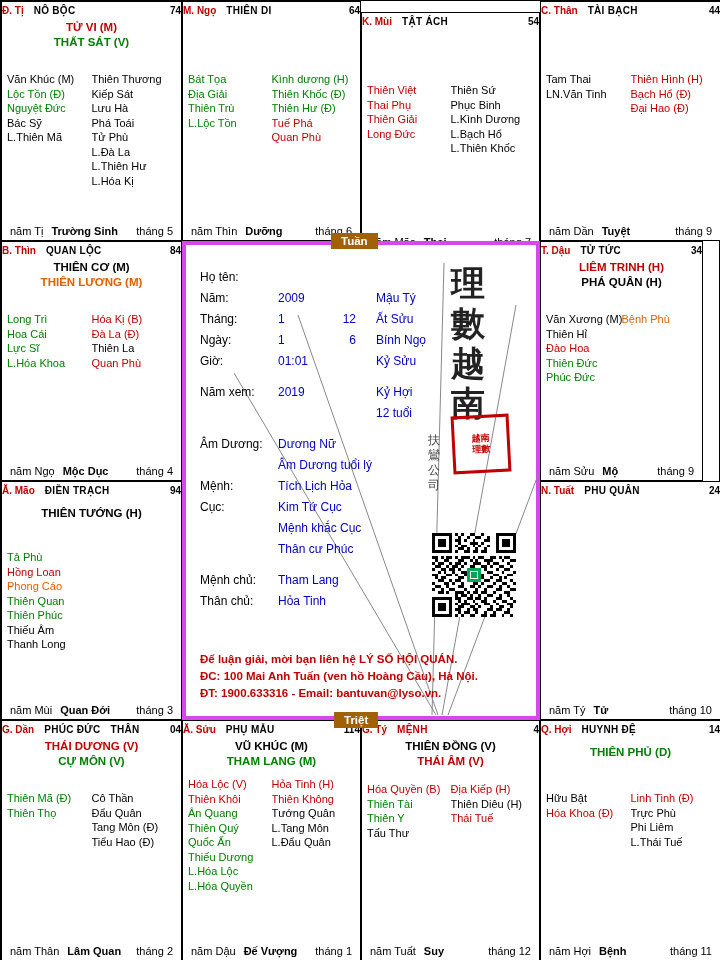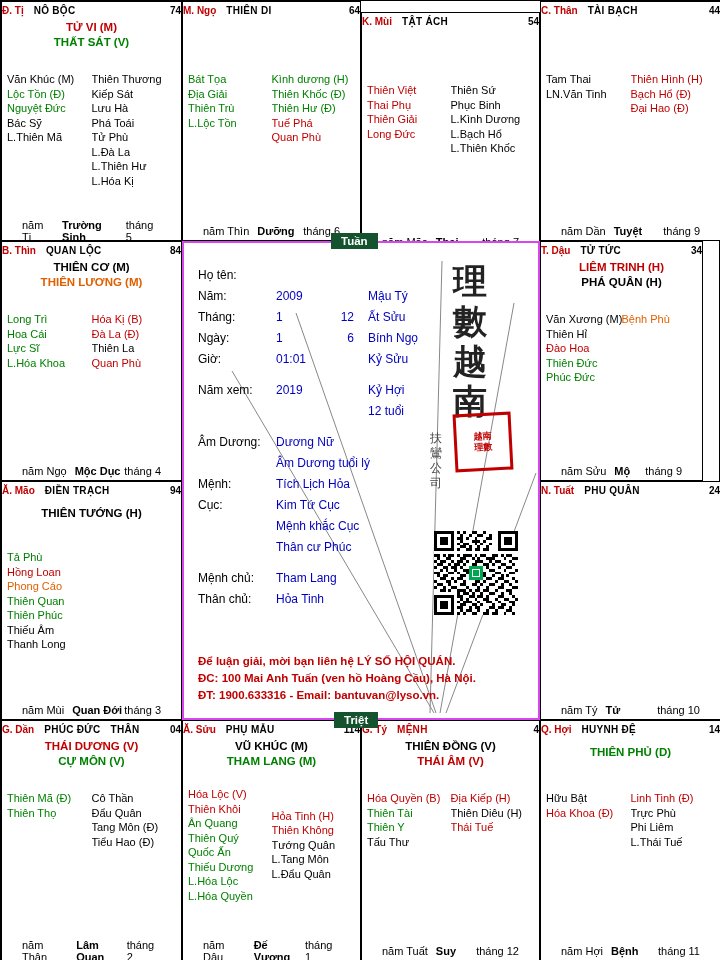--- a/index.html
+++ b/index.html
@@ -26,21 +26,21 @@
   .hdr {
     position:absolute; left:0; top:0; right:0; height:17px;
     display:flex; align-items:center; padding:0 0;
     font-weight:bold; font-size:10px;
   }
   .hdr .chi { color:#c00000; }
   .hdr .cung { color:#000; margin-left:10px; letter-spacing:.3px; }
   .hdr .num { margin-left:auto; color:#000; }
   .ftr {
     position:absolute; left:0; bottom:0; right:0; height:18px;
-    display:flex; align-items:center; padding:0 20px;
+    display:flex; align-items:center; padding:0 8px;
     font-size:11px;
     margin-top:48px;
   }
   .ftr .l { color:#000; }
   .ftr .m { margin-left:8px; font-weight:bold; color:#000; }
   .ftr .r { margin-left:auto; color:#000; }
   .stars-main {
     position:absolute; left:0; right:0; top:18px;
     text-align:center; font-weight:bold; line-height:15px;
   }
@@ -53,38 +53,38 @@
     position:absolute; left:0; right:0;
     display:flex; padding:0 5px; font-size:11px; line-height:14.5px;
   }
   .col { flex:1 1 0; min-width:0; }
   .col div { white-space:nowrap; overflow:hidden; }
 
   
   .center {
     position:absolute;
     left:181px; top:240px; width:358px; height:479px;
-    border:2px solid #d946ef;
+    border:4px solid #d946ef;
     background:#fff;
   }
   .tag {
     position:absolute;
-    background:#14532d; color:#fff; font-weight:bold;
+    background:#a16207; color:#fff; font-weight:bold;
     font-size:11.5px; padding:2px 10px;
     z-index:5;
   }
   .info {
     position:absolute; left:14px; top:22px; width:240px;
     font-size:12px; color:#000; line-height:21px;
   }
   .info .row { display:flex; }
   .info .lbl { width:78px; color:#000; }
   .info .v1 { width:52px; color:#0000c0; }
   .info .v2 { width:26px; color:#0000c0; text-align:right; }
-  .info .v3 { margin-left:14px; color:#0000c0; }
+  .info .v3 { margin-left:20px; color:#0000c0; }
   .info .vv { color:#0000c0; }
   .gap { height:10px; }
   .notice {
     position:absolute; left:14px; bottom:14px; right:28px;
     color:#c00000; font-size:11.5px; line-height:17px; font-weight:bold;
   }
   .calli {
     position:absolute; right:20px; top:18px; width:96px;
     text-align:center; color:#222;
     font-family:"DejaVu Serif", serif;
@@ -372,21 +372,21 @@
   <div class="cell" style="left:181px;top:719px;width:179px;height:241px;">
     <div class="hdr">
       <span class="chi">Ă. Sửu</span>
       <span class="cung">PHỤ MẪU</span>
       <span class="num">114</span>
     </div>
     <div class="stars-main">
       <div class="c-black">VŨ KHÚC (M)</div>
       <div class="c-green">THAM LANG (M)</div>
     </div>
-    <div class="cols" style="top:66px;align-items:center;">
+    <div class="cols" style="top:56px;">
       <div class="col">
         <div class="c-red">Hóa Lộc (V)</div>
         <div class="c-red">Thiên Khôi</div>
         <div class="c-green">Ân Quang</div>
         <div class="c-green">Thiên Quý</div>
         <div class="c-green">Quốc Ấn</div>
         <div class="c-green">Thiếu Dương</div>
         <div class="c-green">L.Hóa Lộc</div>
         <div class="c-green">L.Hóa Quyền</div>
       </div>
@@ -408,21 +408,21 @@
   <div class="cell" style="left:360px;top:719px;width:179px;height:241px;">
     <div class="hdr">
       <span class="chi">G. Tý</span>
       <span class="cung" style="color:#c00000;">MỆNH</span>
       <span class="num">4</span>
     </div>
     <div class="stars-main">
       <div class="c-black">THIÊN ĐỒNG (V)</div>
       <div class="c-red">THÁI ÂM (V)</div>
     </div>
-    <div class="cols" style="top:70px;">
+    <div class="cols" style="top:61px;">
       <div class="col">
         <div class="c-red">Hóa Quyền (B)</div>
         <div class="c-green">Thiên Tài</div>
         <div class="c-green">Thiên Y</div>
         <div class="c-black">Tấu Thư</div>
       </div>
       <div class="col">
         <div class="c-red">Địa Kiếp (H)</div>
         <div class="c-black">Thiên Diêu (H)</div>
         <div class="c-red">Thái Tuế</div>

